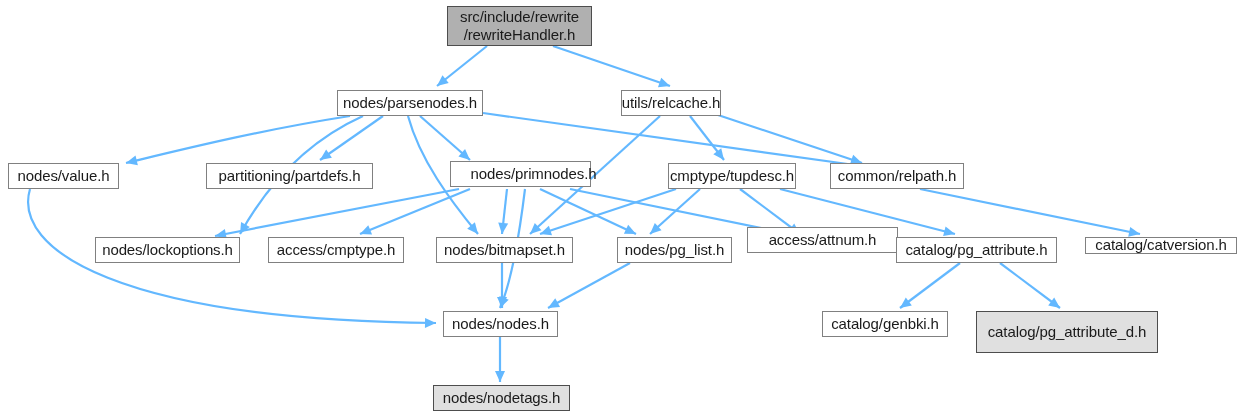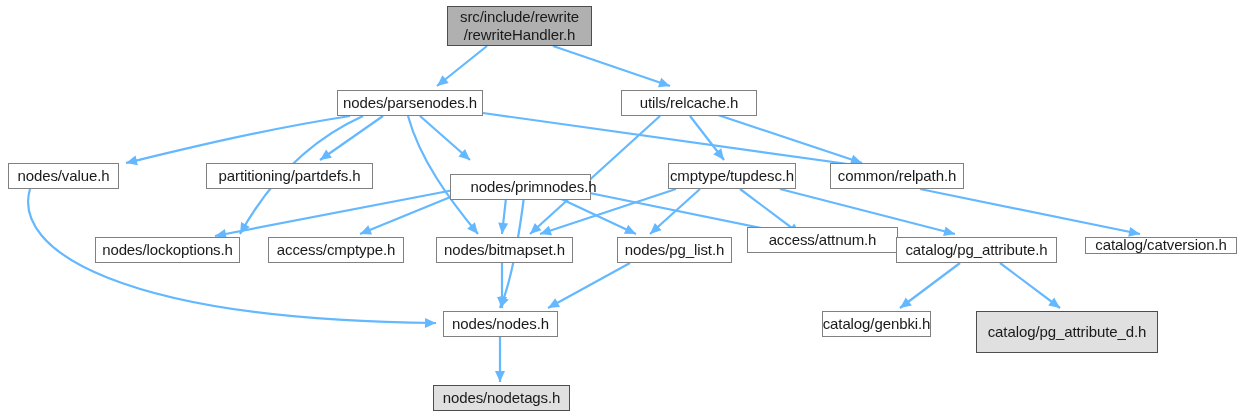--- a/index.html
+++ b/index.html
@@ -174,30 +174,30 @@
         <polygon class="edge-head" points="900,308 905.7999784342109,297.3999881998797 911.7999947102566,305.3999759928195"></polygon>
       </g>
       <g>
         <path class="edge-path" d="M 1000,263 L 1060,308"></path>
         <polygon class="edge-head" points="1060,308 1048.199989420746,305.40004801400255 1054.1999568688448,297.40002360018013"></polygon>
       </g>
     </svg>
 <div class="node-box root" style="left: 447px; top: 6px; width: 145px; height: 40px;"><span class="node-label">src/include/rewrite
 /rewriteHandler.h</span></div>
     <div class="node-box" style="left: 337px; top: 90px; width: 146px; height: 26px;"><span class="node-label">nodes/parsenodes.h</span></div>
-    <div class="node-box" style="left: 621px; top: 90px; width: 136px; height: 26px;"><span class="node-label">utils/relcache.h</span></div>
+    <div class="node-box" style="left: 621px; top: 90px; width: 100px; height: 26px;"><span class="node-label">utils/relcache.h</span></div>
     <div class="node-box" style="left: 8px; top: 163px; width: 111px; height: 26px;"><span class="node-label">nodes/value.h</span></div>
     <div class="node-box" style="left: 206px; top: 163px; width: 167px; height: 26px;"><span class="node-label">partitioning/partdefs.h</span></div>
-    <div class="node-box" style="left: 450px; top: 174px; width: 141px; height: 26px; padding-left: 26px;"><span class="node-label">nodes/primnodes.h</span></div>
+    <div class="node-box" style="left: 450px; top: 161px; width: 141px; height: 26px; padding-left: 26px;"><span class="node-label">nodes/primnodes.h</span></div>
     <div class="node-box" style="left: 668px; top: 163px; width: 128px; height: 26px;"><span class="node-label">cmptype/tupdesc.h</span></div>
     <div class="node-box" style="left: 830px; top: 163px; width: 134px; height: 26px;"><span class="node-label">common/relpath.h</span></div>
     <div class="node-box" style="left: 95px; top: 237px; width: 145px; height: 26px;"><span class="node-label">nodes/lockoptions.h</span></div>
     <div class="node-box" style="left: 268px; top: 237px; width: 136px; height: 26px;"><span class="node-label">access/cmptype.h</span></div>
     <div class="node-box" style="left: 436px; top: 237px; width: 137px; height: 26px;"><span class="node-label">nodes/bitmapset.h</span></div>
     <div class="node-box" style="left: 617px; top: 237px; width: 115px; height: 26px;"><span class="node-label">nodes/pg_list.h</span></div>
     <div class="node-box" style="left: 747px; top: 227px; width: 151px; height: 26px;"><span class="node-label">access/attnum.h</span></div>
     <div class="node-box" style="left: 896px; top: 237px; width: 161px; height: 26px;"><span class="node-label">catalog/pg_attribute.h</span></div>
     <div class="node-box" style="left: 1085px; top: 237px; width: 152px; height: 17px;"><span class="node-label">catalog/catversion.h</span></div>
     <div class="node-box" style="left: 443px; top: 311px; width: 115px; height: 26px;"><span class="node-label">nodes/nodes.h</span></div>
-    <div class="node-box" style="left: 822px; top: 311px; width: 109px; height: 26px;"><span class="node-label">catalog/genbki.h</span></div>
+    <div class="node-box" style="left: 822px; top: 311px; width: 126px; height: 26px;"><span class="node-label">catalog/genbki.h</span></div>
     <div class="node-box generated" style="left: 976px; top: 311px; width: 182px; height: 42px;"><span class="node-label">catalog/pg_attribute_d.h</span></div>
     <div class="node-box generated" style="left: 433px; top: 385px; width: 137px; height: 26px;"><span class="node-label">nodes/nodetags.h</span></div>
   </div>
 
 </body></html>

